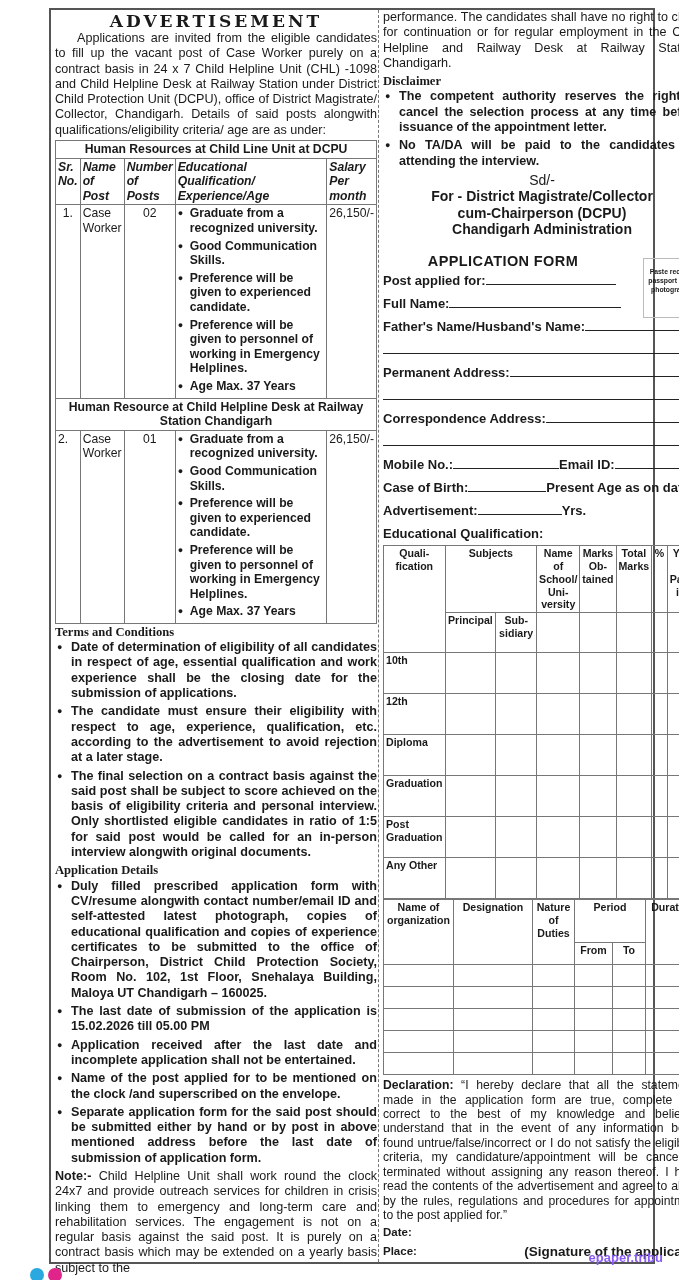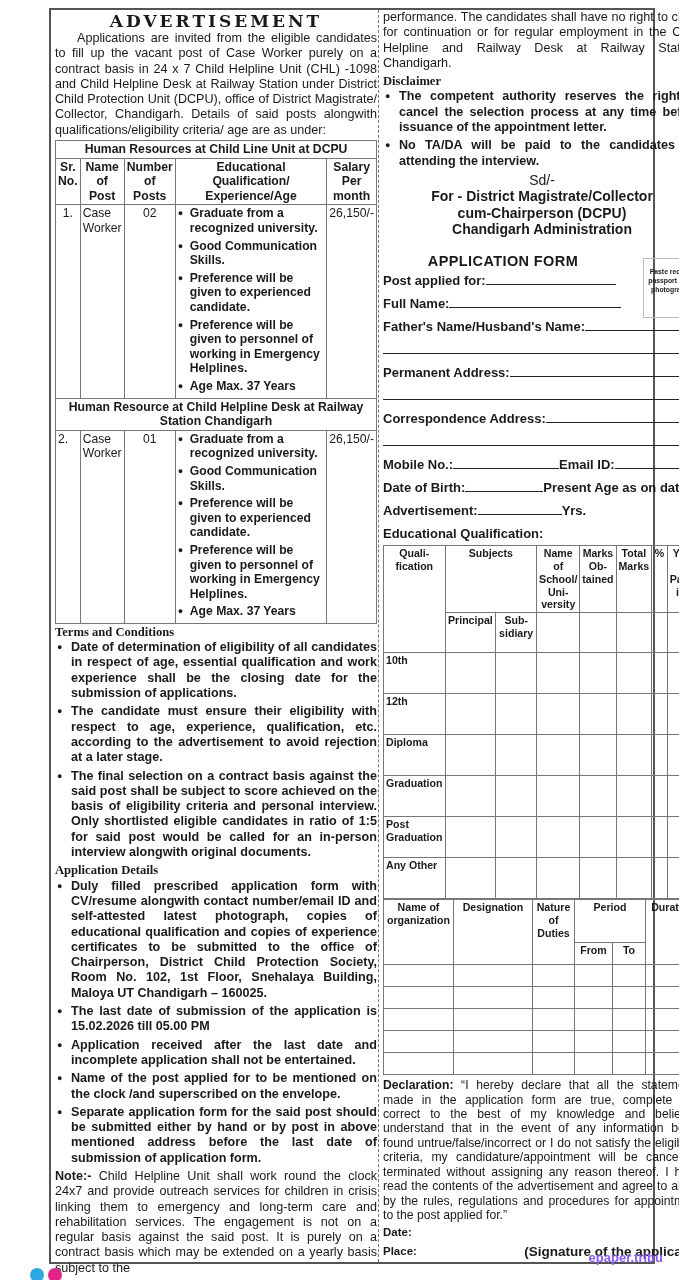--- a/index.html
+++ b/index.html
@@ -21,21 +21,21 @@
     border-left: 1px dashed #777;
   }
   .ad-title {
     font-family: "DejaVu Serif", serif; font-weight: bold; font-size: 17px;
     letter-spacing: 3px; text-align: center; margin-top: 1px; line-height: 20px;
   }
   .justify { text-align: justify; }
   .indent { text-indent: 22px; }
   table.posts { width: 100%; border-collapse: collapse; margin-top: 2px; font-size: 12.2px; line-height: 14.6px; }
   table.posts td, table.posts th { border: 1px solid #777; vertical-align: top; padding: 1px 2px; }
-  table.posts th { font-weight: bold; text-align: center; }
+  table.posts th { font-weight: bold; text-align: left; font-style: italic; }
   .section-row td { font-weight: bold; text-align: center; }
   ul.bul { list-style: none; }
   ul.bul li { position: relative; padding-left: 12px; margin-bottom: 3px; font-weight: bold; }
   ul.bul li::before { content: "\25CF"; position: absolute; left: 0; top: 0; font-size: 9px; }
   ul.terms li { padding-left: 16px; margin-bottom: 3px; text-align: justify; }
   ul.terms li::before { left: 2px; }
   .h-bold { font-weight: bold; margin-top: 1px; font-family: Liberation Serif, serif; }
   .center { text-align: center; }
   .c-num { text-align: center; }
   .sig-block { text-align: center; font-weight: bold; font-size: 14px; line-height: 16.5px; }
@@ -150,21 +150,21 @@
 
     <div class="fld"><span>Post applied for:</span><span class="blank" style="width:130px"></span></div>
     <div class="fld"><span>Full Name:</span><span class="blank" style="width:172px"></span></div>
     <div class="fld"><span>Father's Name/Husband's Name:</span><span class="blank" style="width:100px"></span></div>
     <div class="fld"><span class="blank" style="width:302px"></span></div>
     <div class="fld"><span>Permanent Address:</span><span class="blank" style="width:180px"></span></div>
     <div class="fld"><span class="blank" style="width:308px"></span></div>
     <div class="fld"><span>Correspondence Address:</span><span class="blank" style="width:144px"></span></div>
     <div class="fld"><span class="blank" style="width:308px"></span></div>
     <div class="fld"><span>Mobile No.:</span><span class="blank" style="width:106px"></span><span>Email ID:</span><span class="blank" style="width:80px"></span></div>
-    <div class="fld"><span>Date of Birth:</span><span class="blank" style="width:78px"></span><span>Present Age as on date of</span></div>
+    <div class="fld"><span>Case of Birth:</span><span class="blank" style="width:78px"></span><span>Present Age as on date of</span></div>
     <div class="fld"><span>Advertisement:</span><span class="blank" style="width:84px"></span><span>Yrs.</span></div>
 
     <div class="fld">Educational Qualification:</div>
 
     <table class="edu">
       <tbody>
           <tr>
         <td rowspan="2" class="center" style="width:58px;height:70px">Quali-fication</td>
         <td colspan="2" class="center">Subjects</td>
         <td class="center" style="width:42px">Name of School/ Uni-versity</td>

